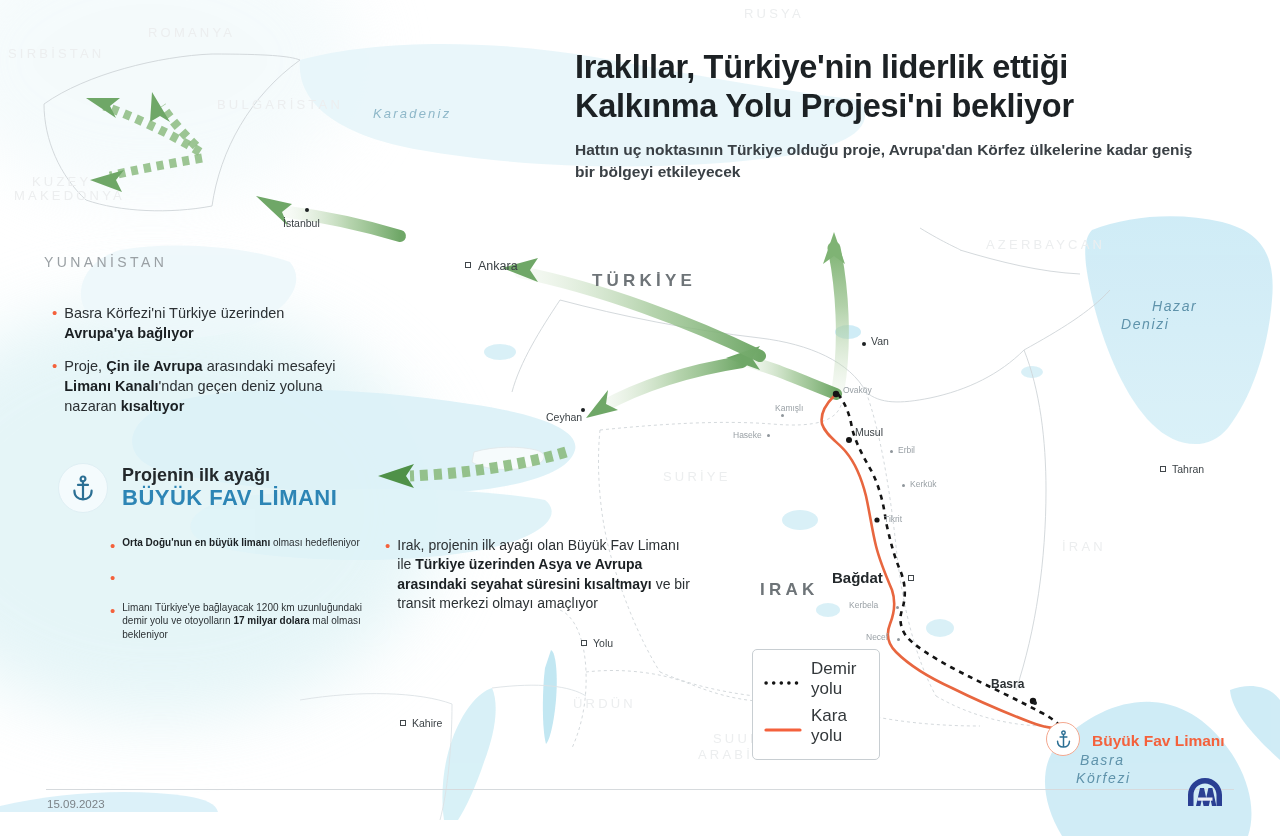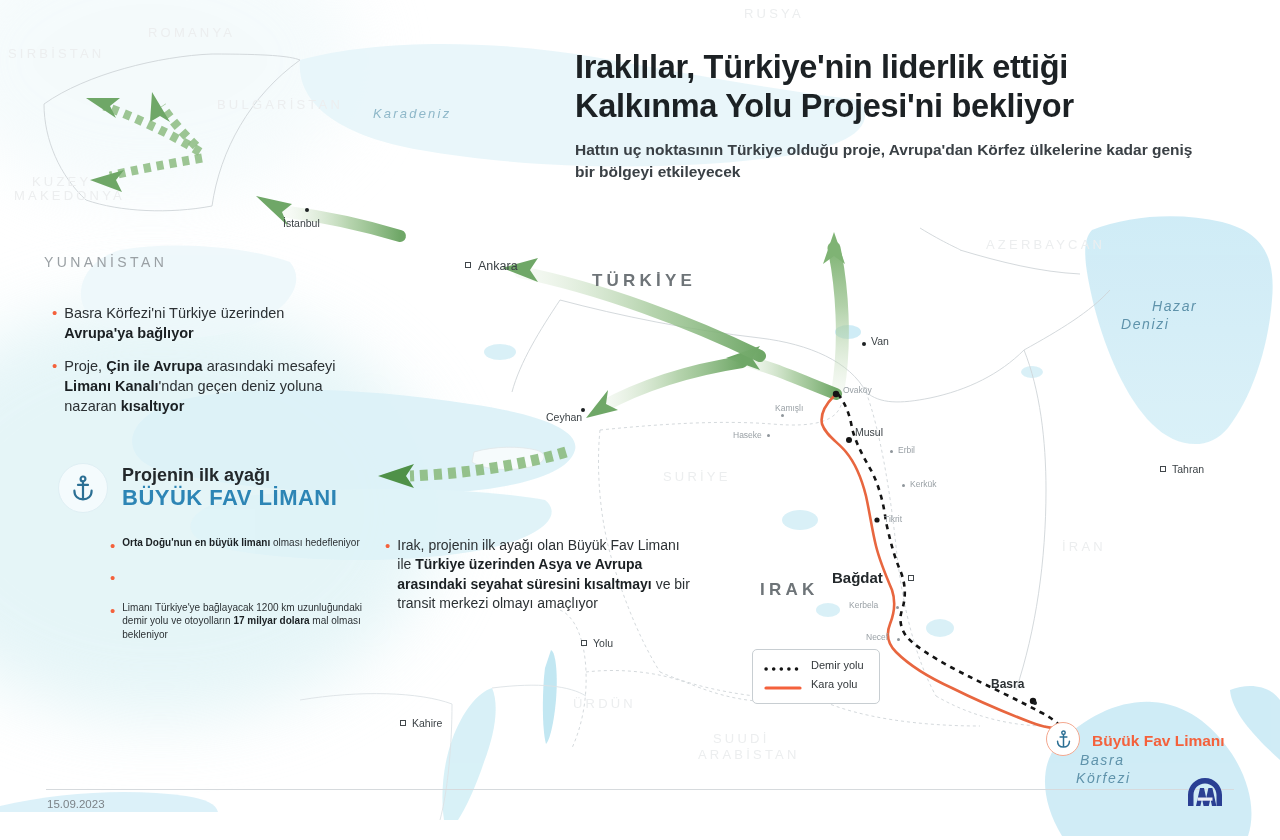--- a/index.html
+++ b/index.html
@@ -174,21 +174,21 @@
   #legend {
     position: absolute; left: 752px; top: 649px;
     width: 128px; padding: 9px 11px;
     background: #ffffff;
     border: 1px solid #c8ced2;
     border-radius: 5px;
   }
   .leg-row { display: flex; align-items: center; margin-bottom: 7px; }
   .leg-row:last-child { margin-bottom: 4px; }
   .leg-key { width: 38px; height: 10px; flex: 0 0 auto; margin-right: 9px; }
-  .leg-txt { font-size: 11px; color: #33383b; font-weight: 500; }
+  .leg-txt { font-size: 17px; color: #33383b; font-weight: 500; }
 
   
   #port-marker {
     position: absolute; left: 1046px; top: 722px;
     width: 34px; height: 34px; border-radius: 50%;
     background: #ffffff;
     border: 1.4px solid #f4a88f;
     display: flex; align-items: center; justify-content: center;
   }
 

